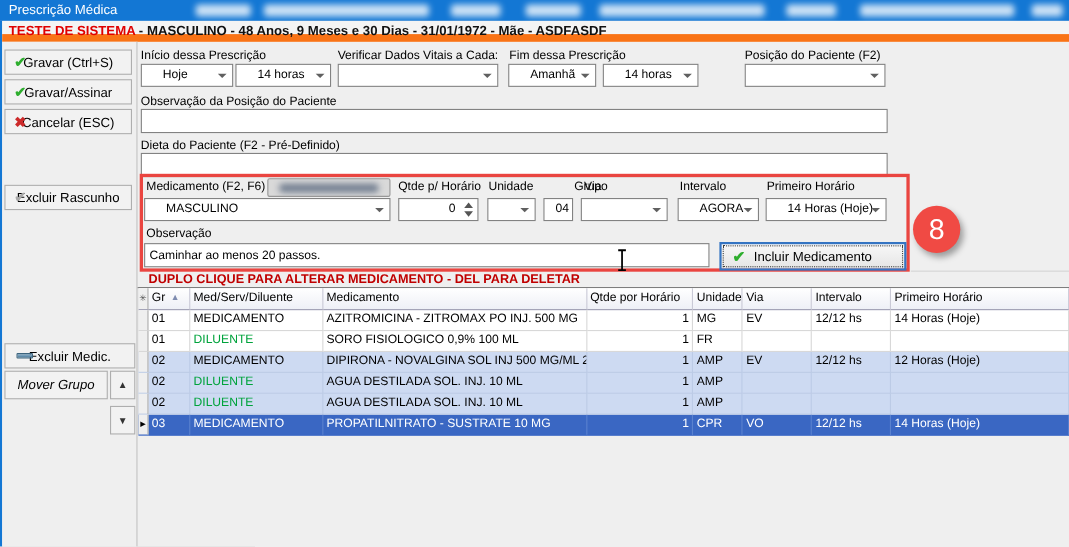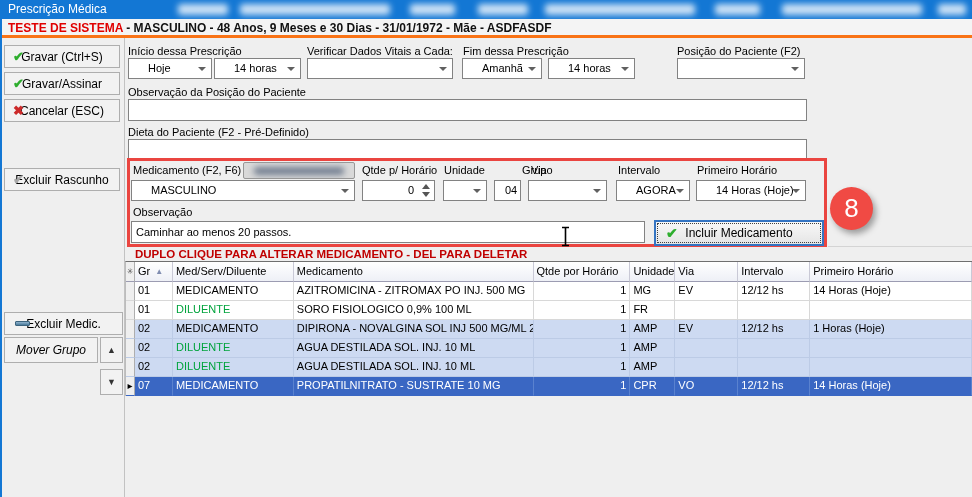--- a/index.html
+++ b/index.html
@@ -8,21 +8,21 @@
     position:relative; width:972px; height:497px; overflow:hidden;
     background:#efefef; font-family:"Liberation Sans", sans-serif; color:#000;
   }
   
   #titlebar { position:absolute; left:0; top:0; width:972px; height:19px; background:#1377d4; }
   #titlebar .title { position:absolute; left:8px; top:2px; font-size:12px; color:#fff; white-space:nowrap; }
   .redacted { position:absolute; top:4px; height:11px; border-radius:3px; background:rgba(255,255,255,0.78); filter:blur(3px); }
   
   #left-edge { position:absolute; left:0; top:19px; width:2px; height:478px; background:#1377d4; }
   
-  #patientbar { position:absolute; left:2px; top:19px; width:970px; height:19px; background:#f4f4f4; border-bottom:3px solid #f97316; font-size:12px; font-weight:bold; line-height:19px; padding-left:6px; white-space:nowrap; }
+  #patientbar { position:absolute; left:2px; top:19px; width:970px; height:19px; background:#f4f4f4; border-bottom:7px solid #f97316; font-size:12px; font-weight:bold; line-height:19px; padding-left:6px; white-space:nowrap; }
   #patientbar .pname { color:#e00000; }
   #patientbar .pdetails { color:#111; }
   
   #sidebar { position:absolute; left:2px; top:38px; width:123px; height:459px; background:#efefef; border-right:1px solid #c2c2c2; }
   .sbtn { position:absolute; background:#f2f2f2; border:1px solid #aeaeae; font-size:12px; color:#000; display:flex; align-items:center; justify-content:center; cursor:default; }
   .sbtn .bicon { position:absolute; left:8px; font-size:13px; line-height:1; }
   .icon-green { color:#2eae2e; font-weight:bold; }
   .icon-gray  { color:#a9a9a9; font-weight:bold; }
   .icon-red   { color:#cc2a2a; font-weight:bold; font-size:12px; }
   .dash-icon  { position:absolute; left:10px; width:15px; height:5px; border-radius:1px; background:linear-gradient(#8fb3cd,#4a7a9b); border:1px solid #3c647e; }
@@ -252,21 +252,21 @@
         </div>
         <div class="grow row-blue">
           <div class="cell c0 gutter"></div>
           <div class="cell c1">02</div>
           <div class="cell c2">MEDICAMENTO</div>
           <div class="cell c3">DIPIRONA - NOVALGINA  SOL INJ  500 MG/ML 2</div>
           <div class="cell c4 qcell">1</div>
           <div class="cell c5">AMP</div>
           <div class="cell c6">EV</div>
           <div class="cell c7">12/12 hs</div>
-          <div class="cell c8">1 Horas (Hoje)</div>
+          <div class="cell c8">12 Horas (Hoje)</div>
         </div>
         <div class="grow row-blue">
           <div class="cell c0 gutter"></div>
           <div class="cell c1">02</div>
           <div class="cell c2 diluente">DILUENTE</div>
           <div class="cell c3">AGUA DESTILADA SOL. INJ. 10 ML</div>
           <div class="cell c4 qcell">1</div>
           <div class="cell c5">AMP</div>
           <div class="cell c6"></div>
           <div class="cell c7"></div>
@@ -278,21 +278,21 @@
           <div class="cell c2 diluente">DILUENTE</div>
           <div class="cell c3">AGUA DESTILADA SOL. INJ. 10 ML</div>
           <div class="cell c4 qcell">1</div>
           <div class="cell c5">AMP</div>
           <div class="cell c6"></div>
           <div class="cell c7"></div>
           <div class="cell c8"></div>
         </div>
         <div class="grow row-selected">
           <div class="cell c0 gutter"><span class="ind">▸</span></div>
-          <div class="cell c1">07</div>
+          <div class="cell c1">03</div>
           <div class="cell c2">MEDICAMENTO</div>
           <div class="cell c3">PROPATILNITRATO - SUSTRATE 10 MG</div>
           <div class="cell c4 qcell">1</div>
           <div class="cell c5">CPR</div>
           <div class="cell c6">VO</div>
           <div class="cell c7">12/12 hs</div>
           <div class="cell c8">14 Horas (Hoje)</div>
         </div>
       </div>
   </div>

